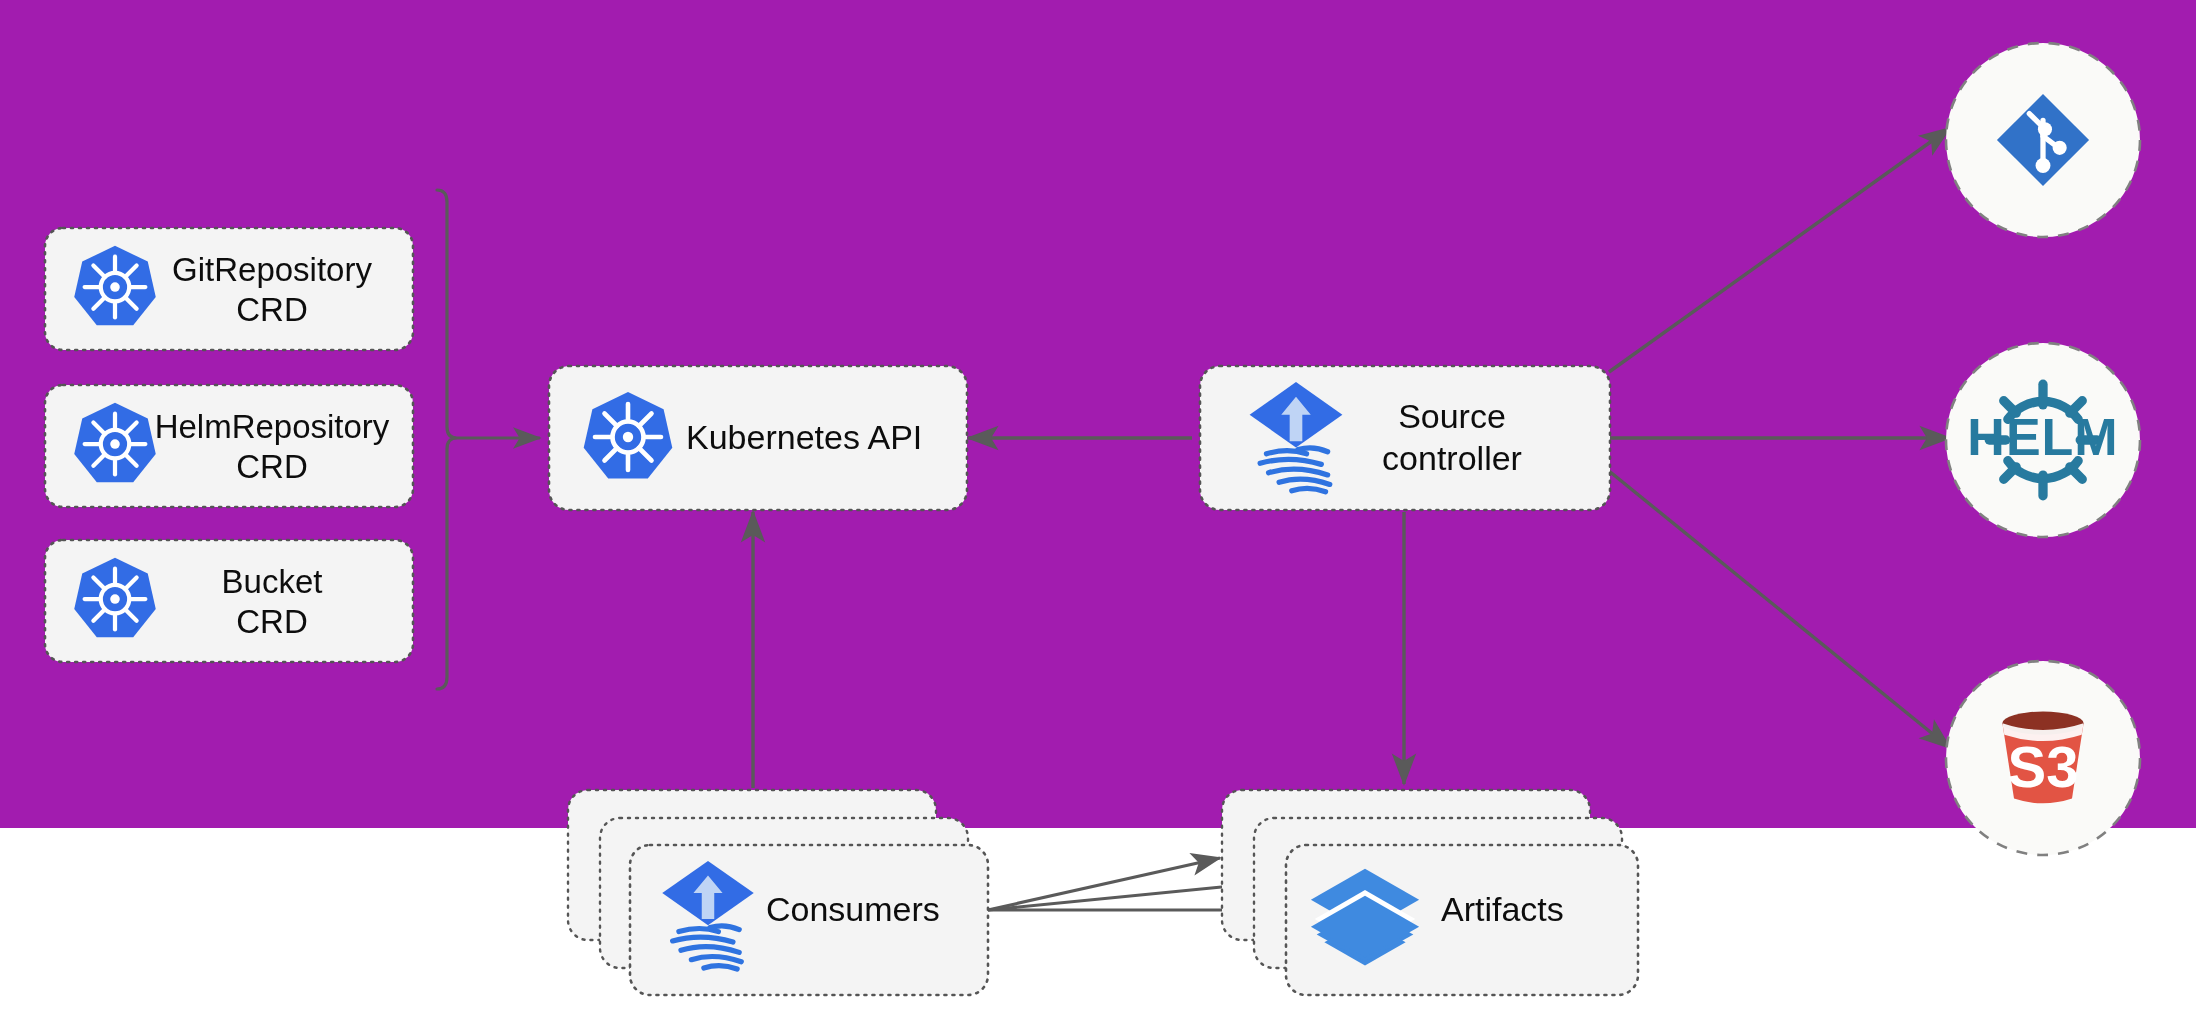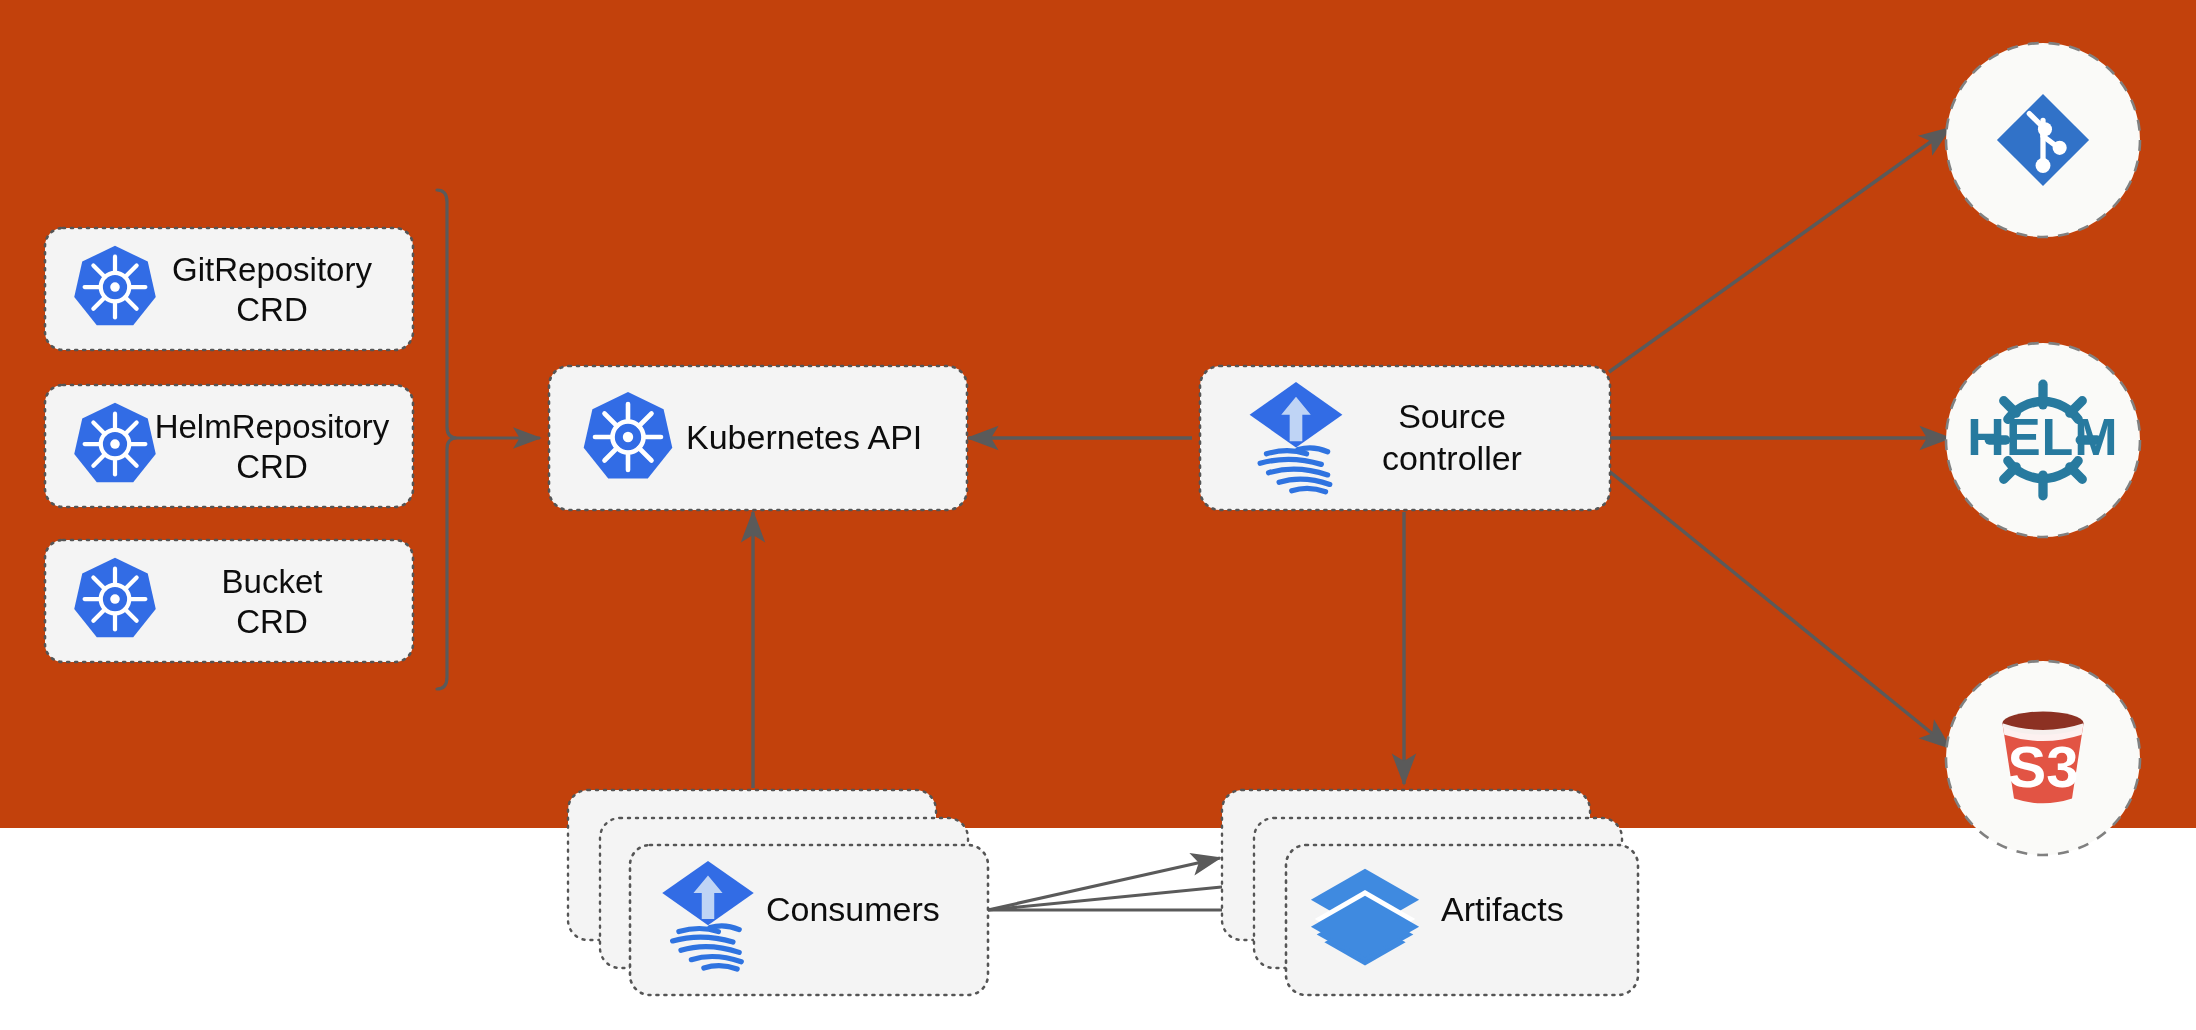--- a/index.html
+++ b/index.html
@@ -10,21 +10,21 @@
   body {
     width: 2196px;
     height: 1030px;
     font-family: "Liberation Sans", sans-serif;
     overflow: hidden;
   }
   #diagram-root {
     position: relative;
     width: 2196px;
     height: 828px;
-    background: #c2410c;
+    background: #a21caf;
   }
   svg.canvas {
     position: absolute;
     top: 0;
     left: 0;
     width: 2196px;
     height: 1030px;
   }
   .node-label {
     font-family: "Liberation Sans", sans-serif;

